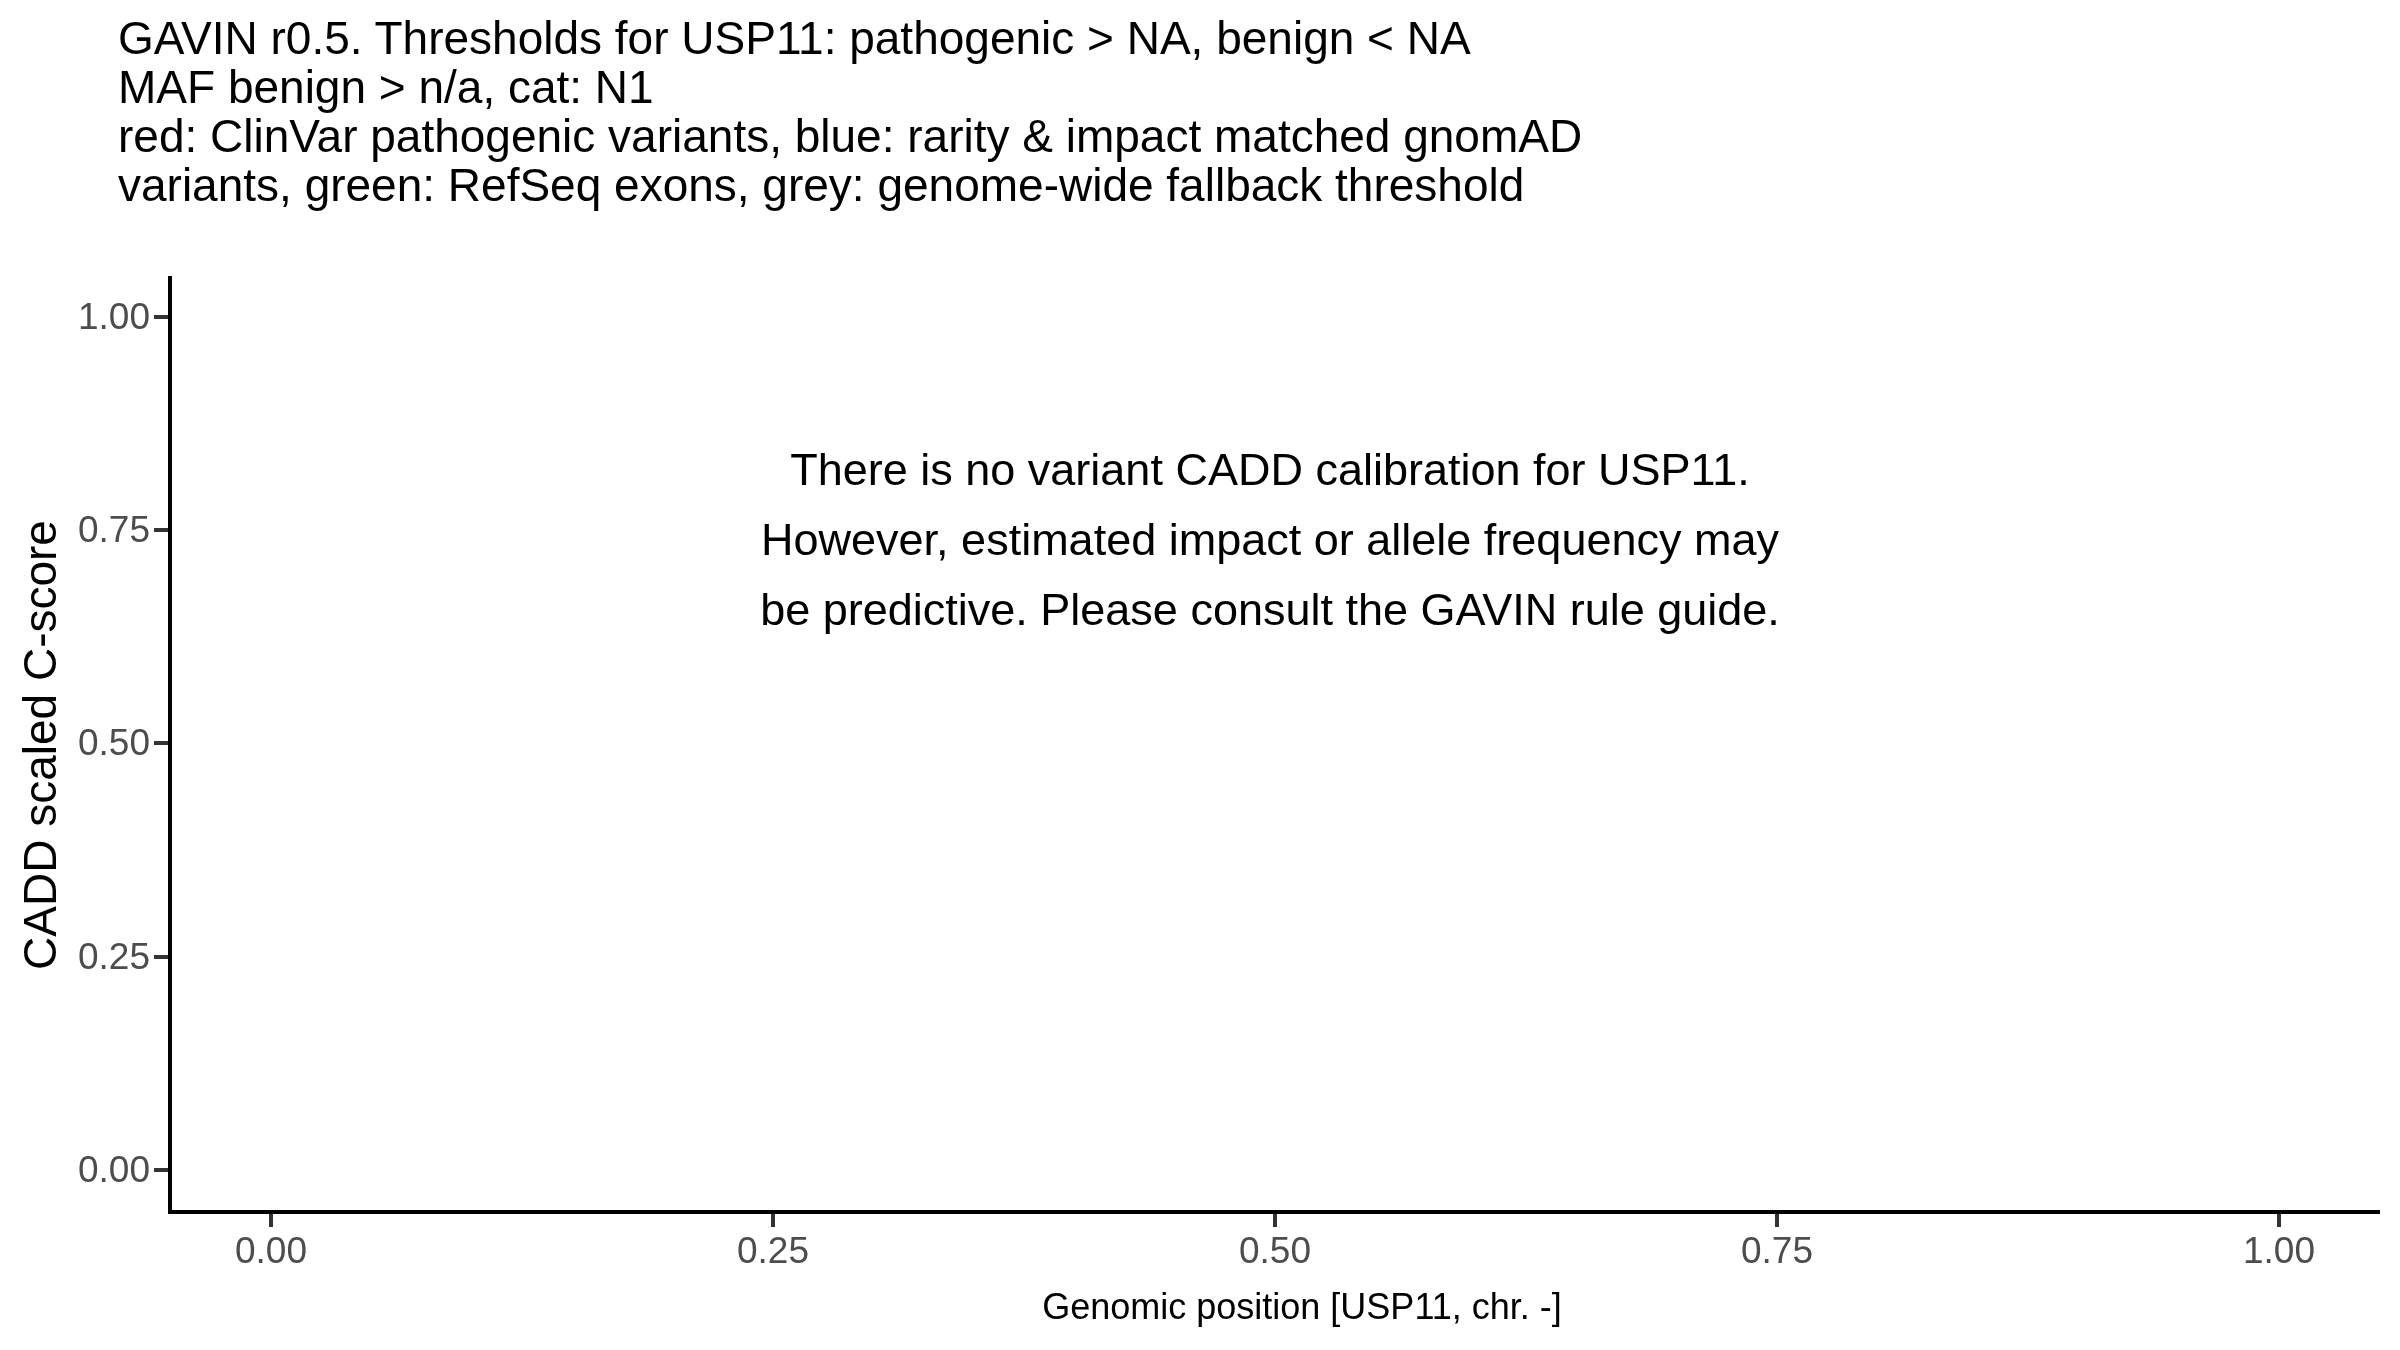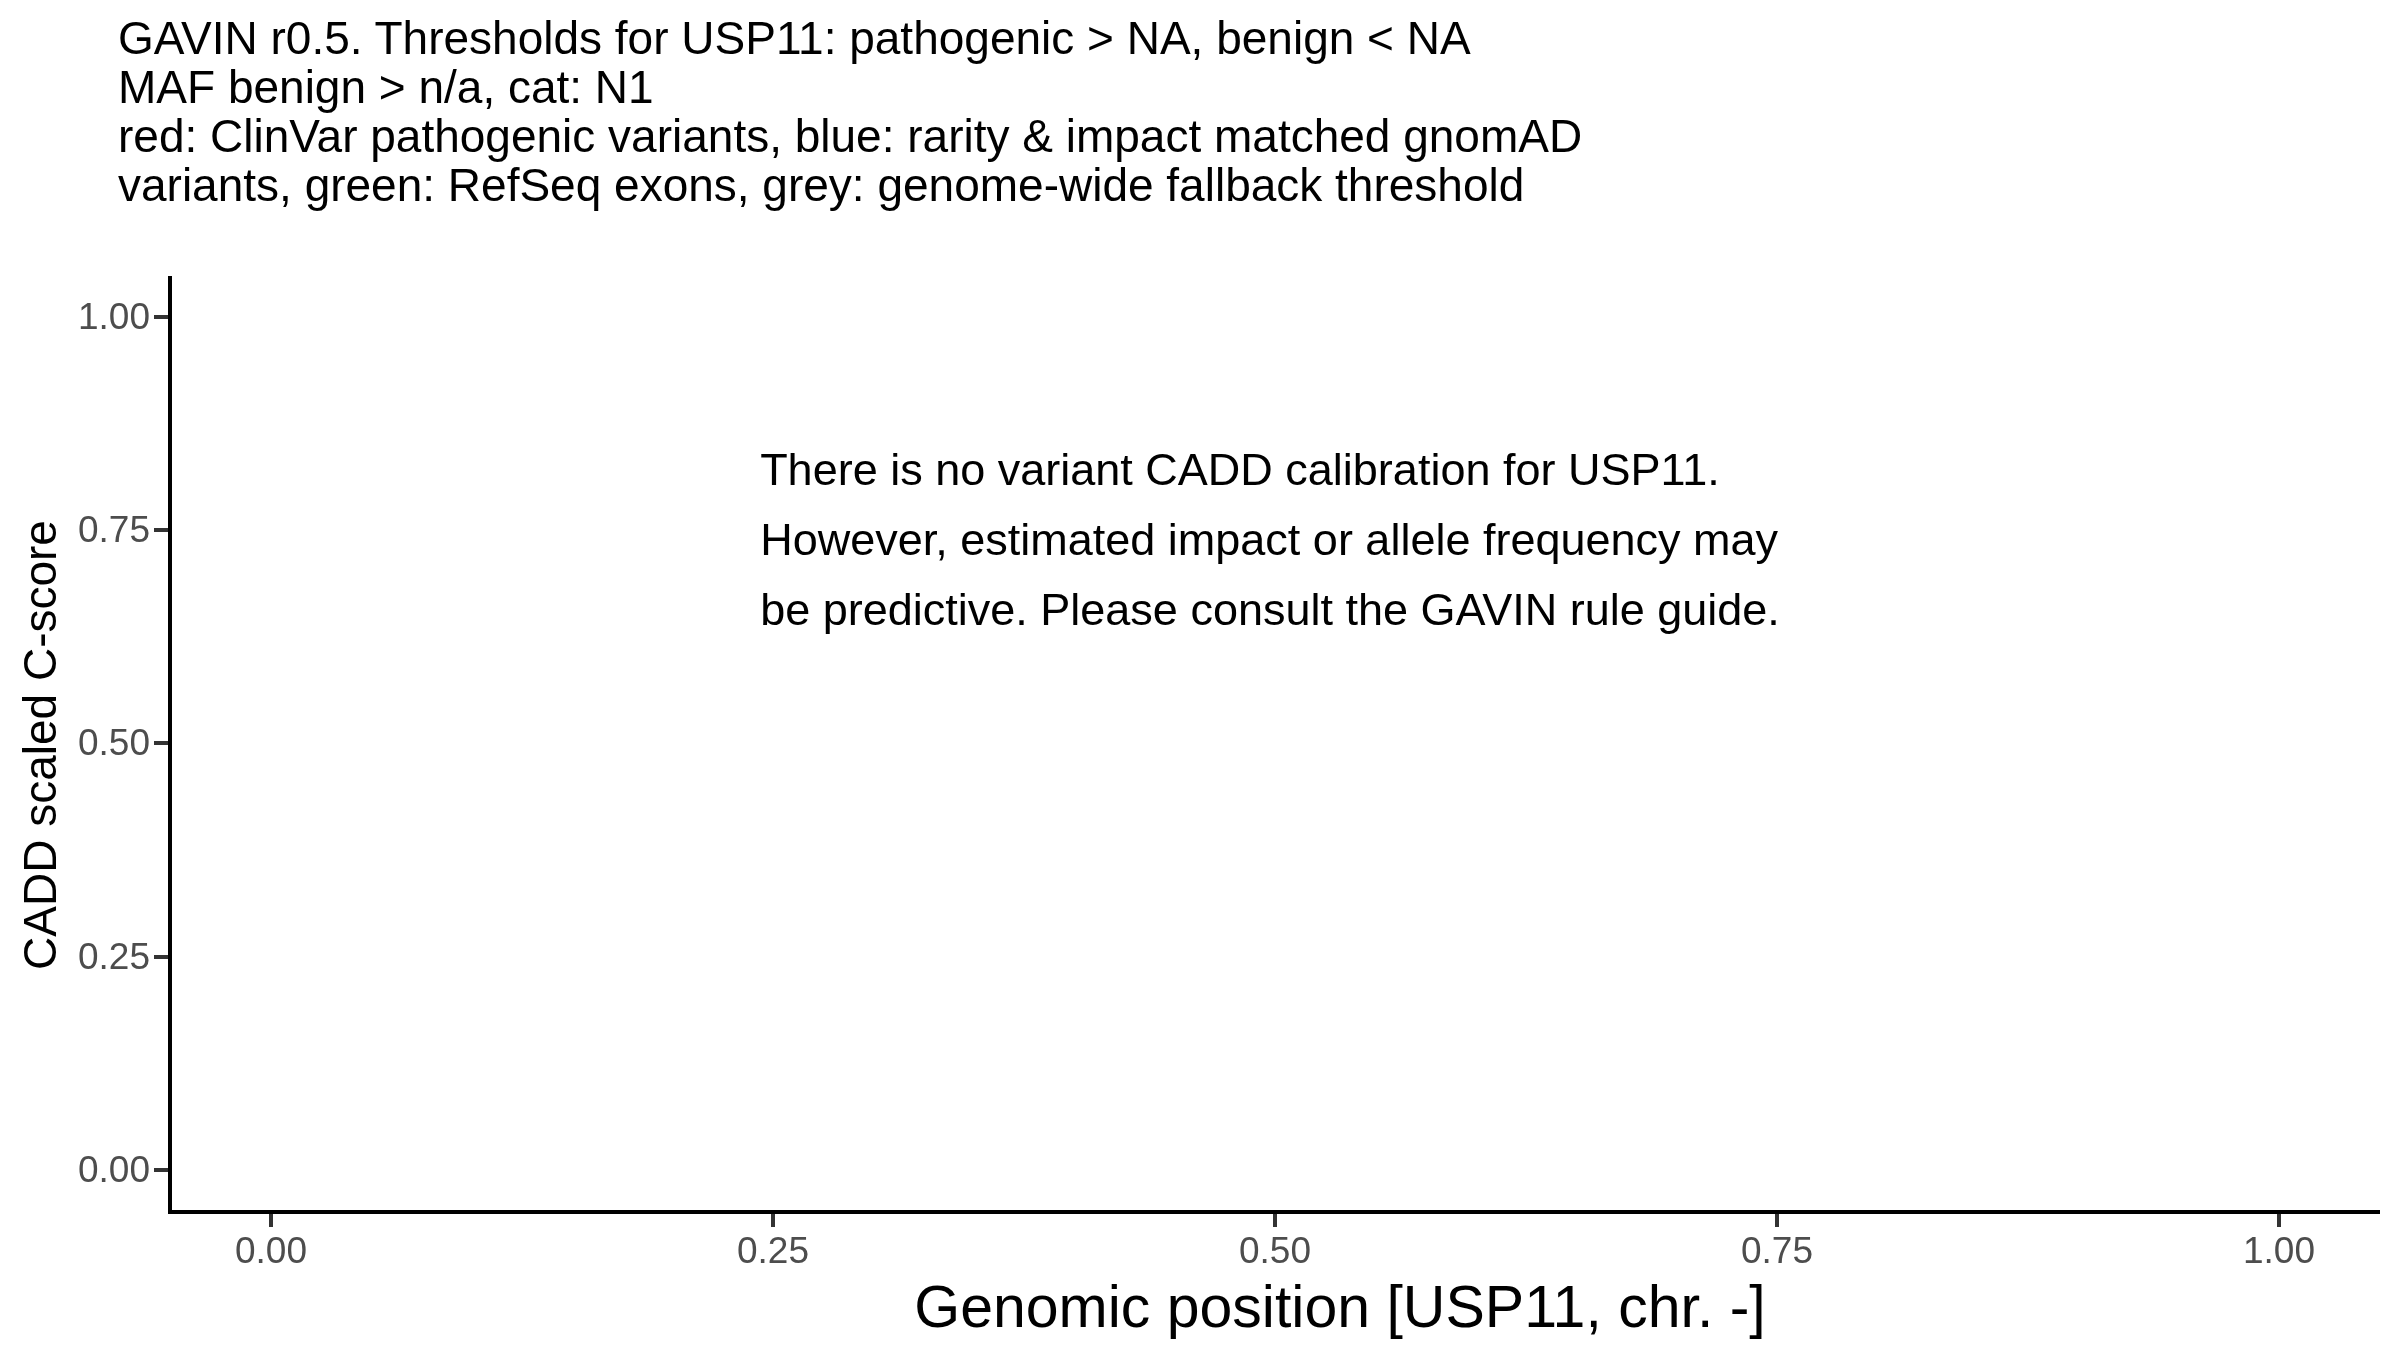--- a/index.html
+++ b/index.html
@@ -25,41 +25,42 @@
     position: absolute;
     left: 40px;
     top: 745px;
     transform: translate(-50%, -50%) rotate(-90deg);
     font-size: 46px;
     white-space: nowrap;
     color: #000000;
   }
   .x-axis-title {
     position: absolute;
-    left: 1340px;
+    left: 1302px;
     top: 1307px;
     transform: translate(-50%, -50%);
-    font-size: 59px;
+    font-size: 36px;
     white-space: nowrap;
     color: #000000;
     text-align: center;
   }
   .panel {
     position: absolute;
     left: 168px;
     top: 276px;
     width: 2212px;
     height: 938px;
     background: #ffffff;
   }
   .annotation {
     position: absolute;
     left: 1270px;
     top: 435px;
     transform: translateX(-50%);
+    text-align: center;
     font-size: 45px;
     line-height: 70px;
     white-space: pre-line;
     color: #000000;
   }
   .axis-line { position: absolute; background: #000000; }
   .y-axis-line { left: 168px; top: 276px; width: 4px; height: 938px; }
   .x-axis-line { left: 168px; top: 1210px; width: 2212px; height: 4px; }
   .tick-mark { position: absolute; background: #333333; }
   .ytick-mark { left: 154px; width: 14px; height: 4px; }

